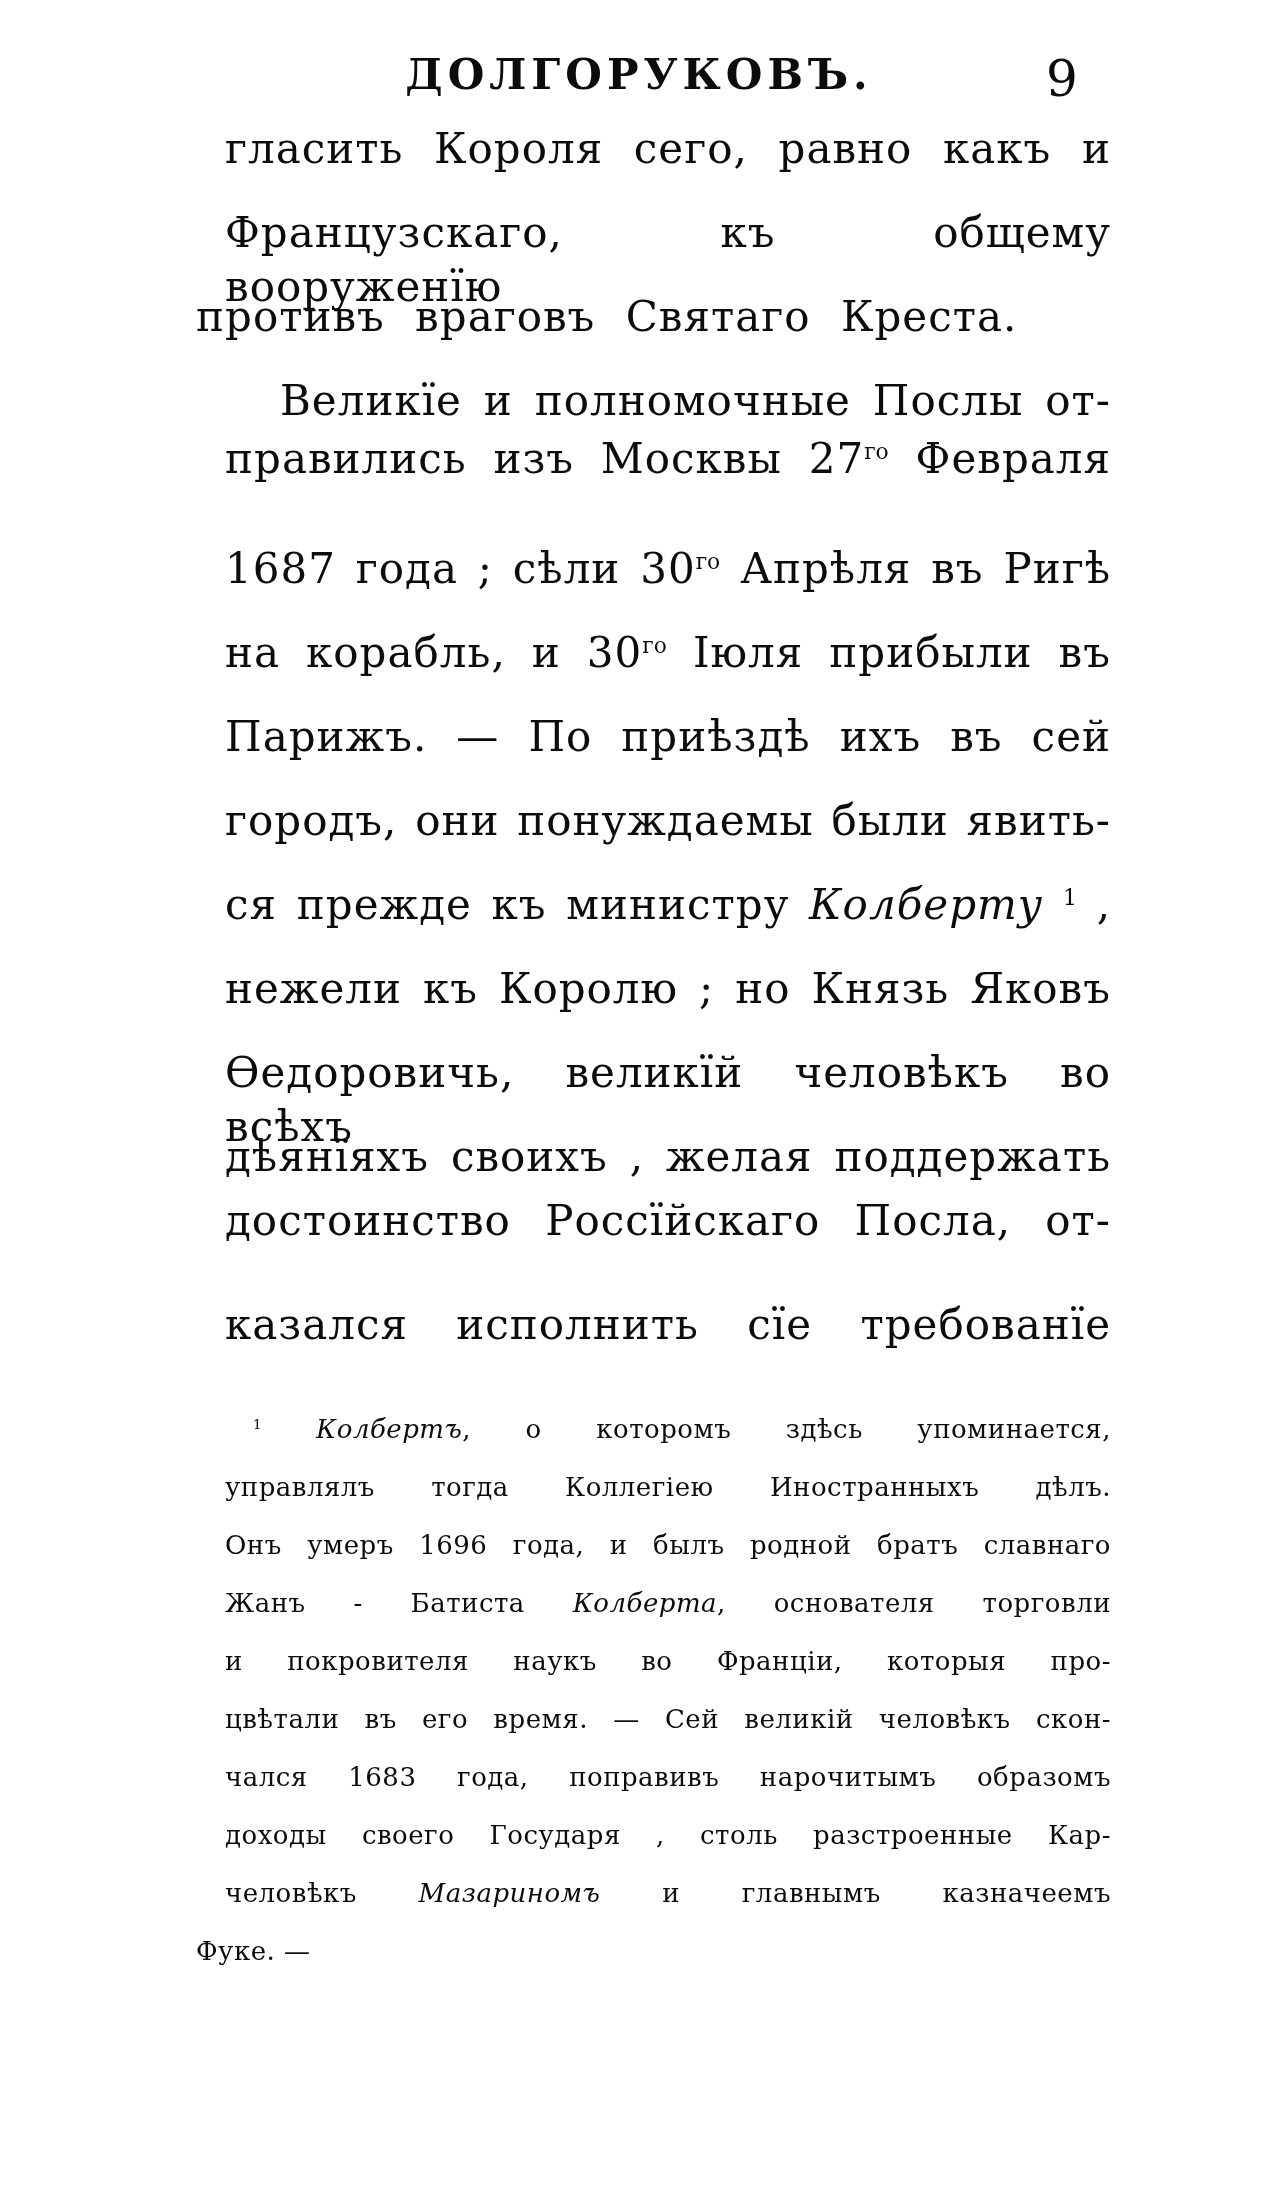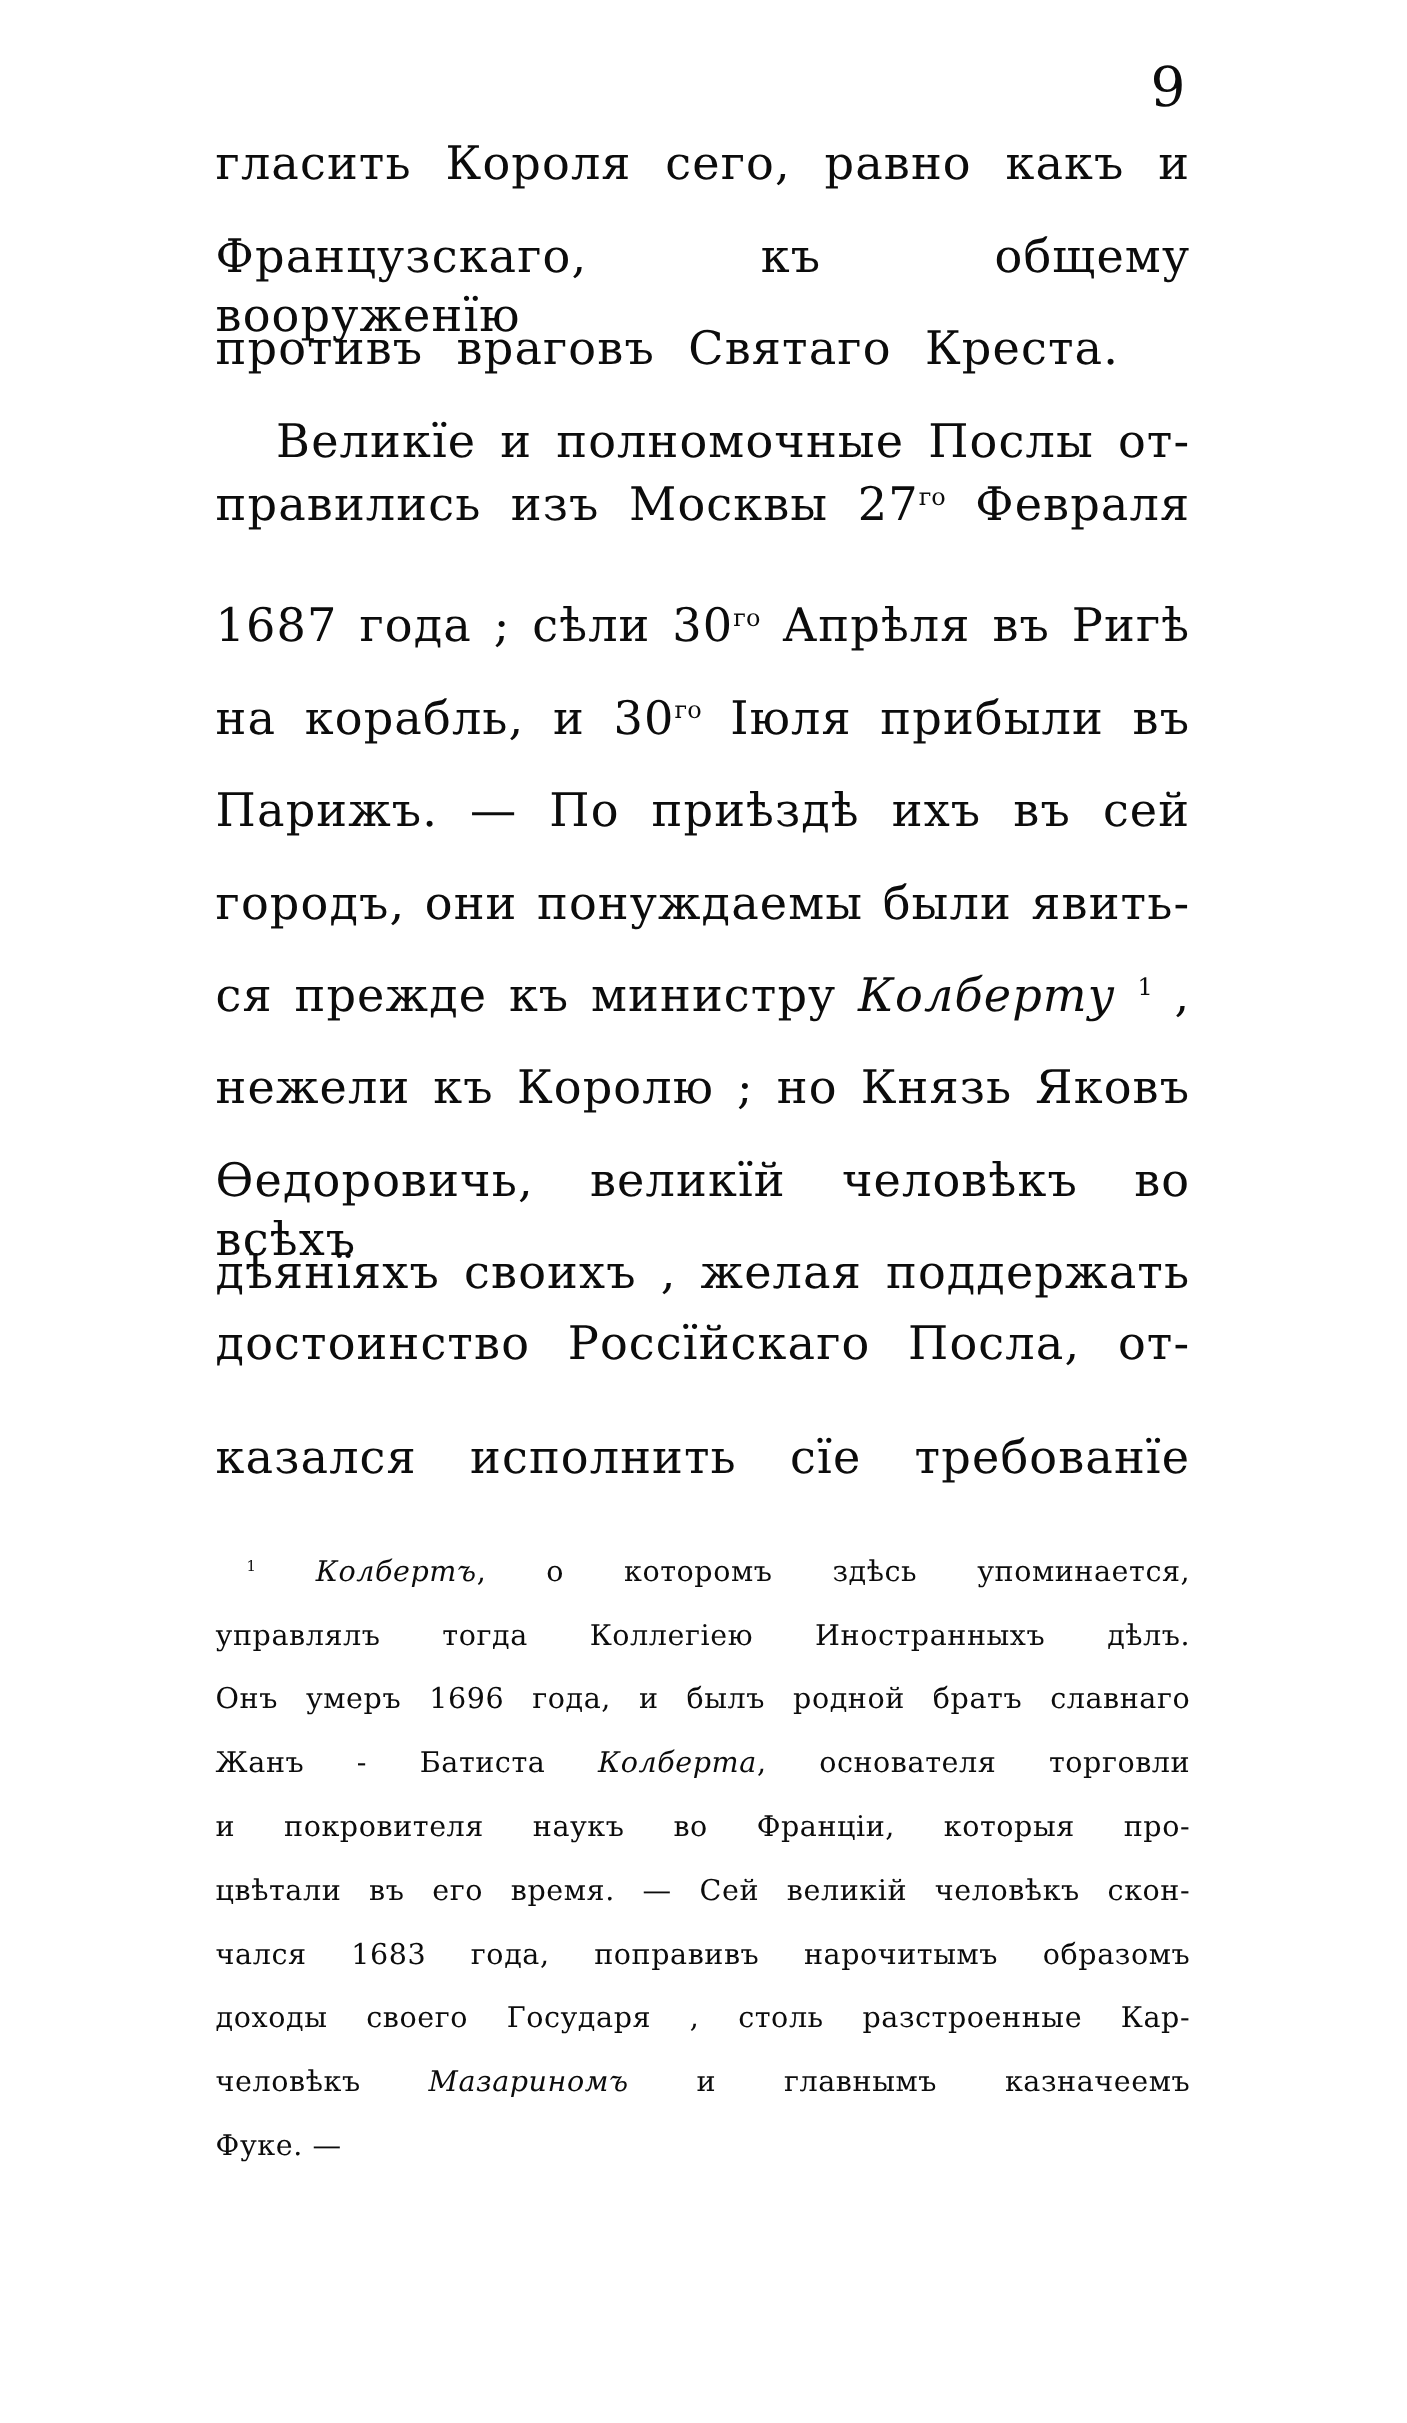--- a/index.html
+++ b/index.html
@@ -46,20 +46,21 @@
     left: 196px;
     width: 886px;
     margin: 0;
     font-size: 26px;
     line-height: 42px;
     letter-spacing: 0.5px;
   }
   .jl {
     text-align: justify;
     text-align-last: justify;
+    margin-left: 29px;
   }
   .short {
     text-align: left;
   }
   .wsp {
     word-spacing: 16px;
   }
   .ind-main {
     text-indent: 55px;
   }
@@ -74,20 +75,21 @@
     line-height: 0;
     letter-spacing: 0;
     vertical-align: 0.65em;
   }
 </style>
 </head>
 <body>
 
 <div class="page">
 
+  <div class="head-title">ДОЛГОРУКОВЪ.</div>
   <div class="page-number">9</div>
 
   <div>
     <p class="ln jl" style="top:122px">гласить Короля сего, равно какъ и</p>
     <p class="ln jl" style="top:206px">Французскаго, къ общему вооруженїю</p>
     <p class="ln short wsp" style="top:290px">противъ враговъ Святаго Креста.</p>
     <p class="ln jl ind-main" style="top:374px">Великїе и полномочные Послы от-</p>
     <p class="ln jl" style="top:432px"><span>правились изъ Москвы 27</span><sup class="ord">го</sup>
       <span>Февраля</span></p>
     <p class="ln jl" style="top:542px"><span>1687 года ; сѣли 30</span><sup class="ord">го</sup>

